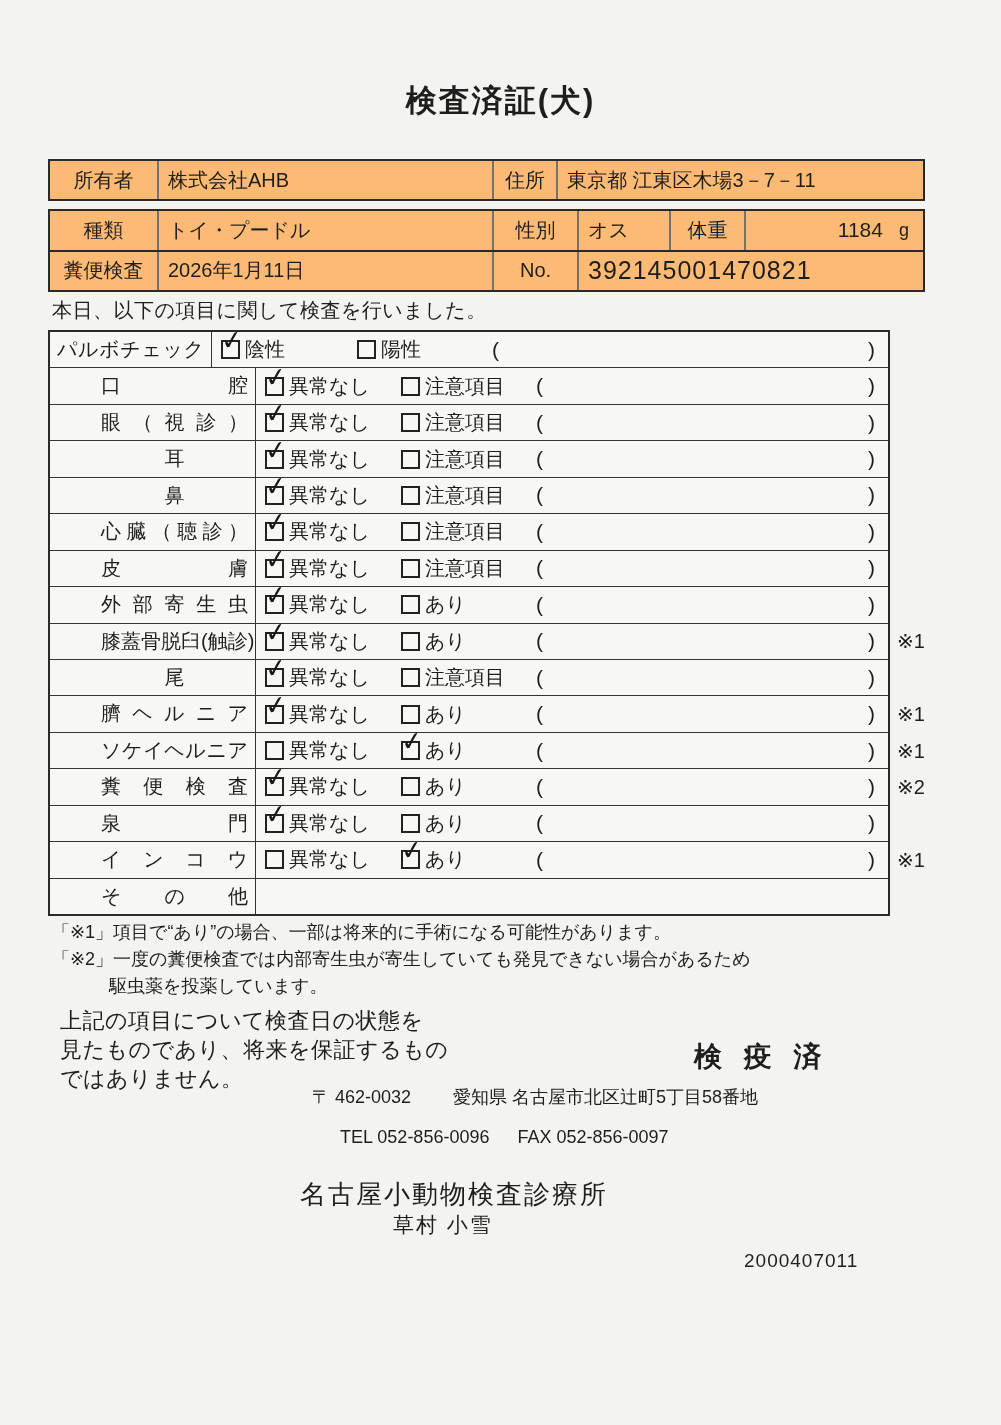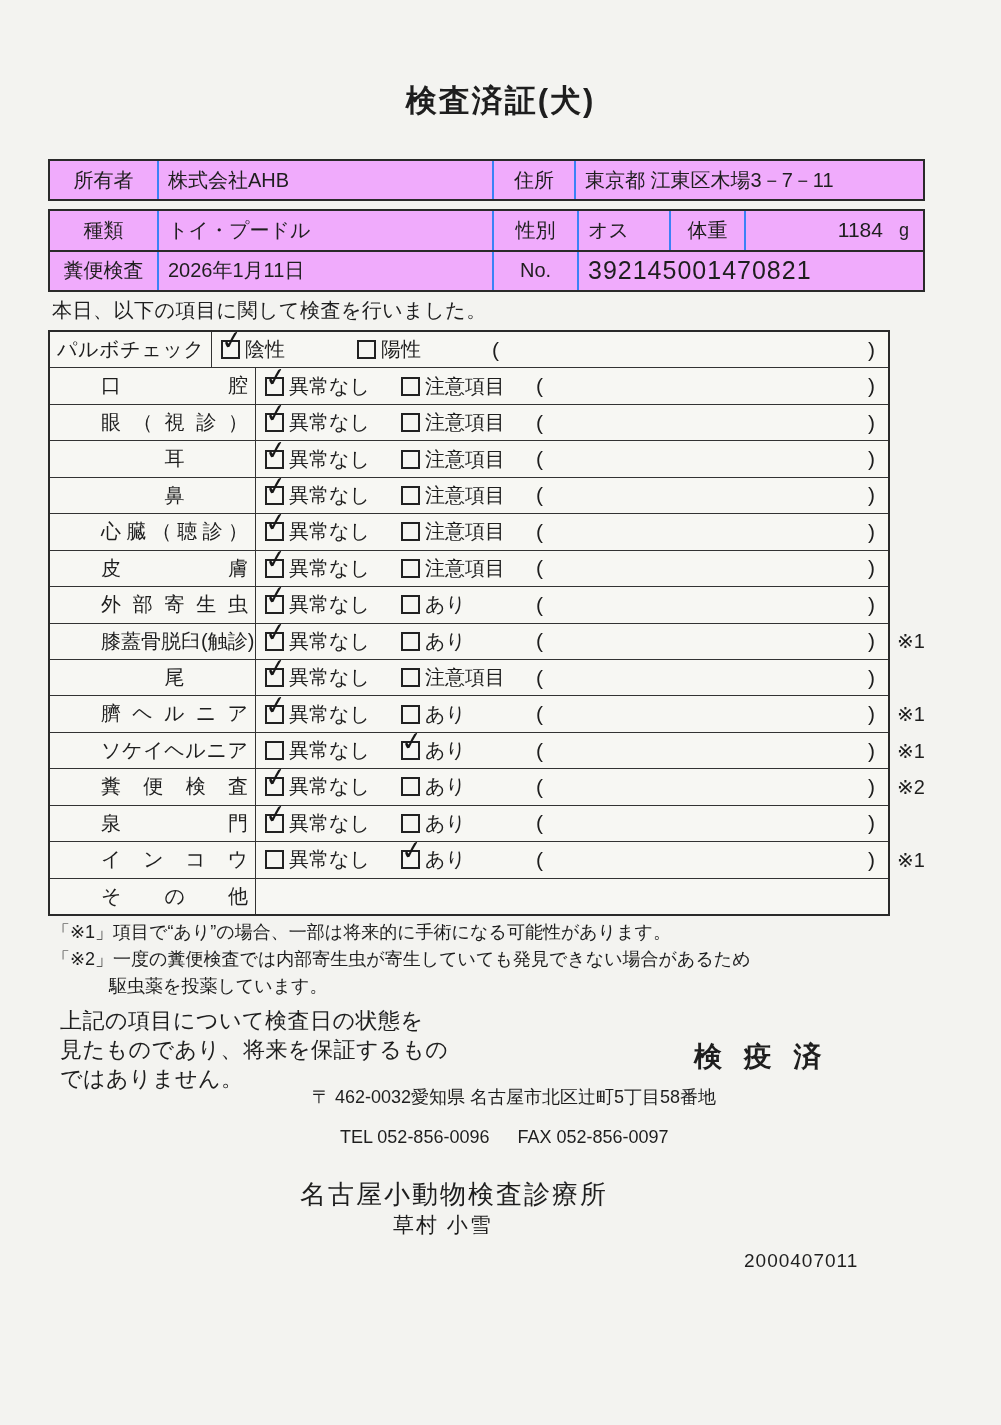--- a/index.html
+++ b/index.html
@@ -10,33 +10,33 @@
     overflow:hidden;
   }
   .abs{position:absolute;}
   
   .title{top:80px;left:0;right:0;text-align:center;font-size:31px;font-weight:600;letter-spacing:2px;}
   .date-row{top:131px;left:490px;width:435px;display:flex;justify-content:flex-start;
             font-size:20px;padding:0;box-sizing:border-box;margin-top:43px;}
   .date-row .dlabel{margin-left:73px;}
   .date-row .dval{margin-right:5px;}
   
-  .hblock{box-sizing:border-box;border:2px solid #2a2a2a;background:#f0abfc;display:flex;flex-direction:column;}
+  .hblock{box-sizing:border-box;border:2px solid #2a2a2a;background:#fdba74;display:flex;flex-direction:column;}
   .hrow{flex:1;display:flex;box-sizing:border-box;}
   .hrow + .hrow{border-top:2px solid #2a2a2a;}
   .hc{box-sizing:border-box;display:flex;align-items:center;font-size:20px;overflow:hidden;white-space:nowrap;}
-  .hc + .hc{border-left:2px solid #3b82f6;}
+  .hc + .hc{border-left:2px solid #737373;}
   .hc.lab{justify-content:center;}
   .hc.val{padding-left:9px;}
   .hc.num{font-size:25px;letter-spacing:1px;}
   .hc.wt{justify-content:flex-end;padding-right:14px;gap:16px;font-size:21px;}
   .hc.wt .unit{font-size:18px;}
   .tbl1{top:159px;left:48px;width:877px;height:42px;}
   .tbl2{top:209px;left:48px;width:877px;height:83px;}
-  .w107{width:107px;} .w335{width:335px;} .w82{width:82px;} .w85{width:85px;}
+  .w107{width:107px;} .w335{width:335px;} .w82{width:64px;} .w85{width:85px;}
   .w92{width:92px;} .w75{width:75px;} .wfl{flex:1;}
   
   .intro{top:297px;left:52px;font-size:20px;letter-spacing:.5px;}
   
   .tbl-main{top:330px;left:48px;width:842px;height:586px;box-sizing:border-box;
             border:2px solid #2a2a2a;background:#f7f7f3;display:flex;flex-direction:column;}
   .trow{flex:1;display:flex;position:relative;box-sizing:border-box;}
   .trow + .trow{border-top:1.5px solid #333;padding-left:44px;}
   .cell-label{width:162px;box-sizing:border-box;border-right:1.5px solid #333;
               padding:0 7px;font-size:20px;line-height:34.5px;overflow:hidden;white-space:nowrap;}
@@ -53,21 +53,21 @@
   .po{position:absolute;left:280px;font-size:21px;}
   .pc{position:absolute;right:13px;font-size:21px;}
   .mark{position:absolute;left:calc(100% + 9px);top:50%;transform:translateY(-50%);
         font-size:20px;white-space:nowrap;color:#1e1e1e;}
   
   .footnotes{top:919px;left:52px;font-size:18px;line-height:27px;}
   .fn-indent{padding-left:57px;}
   
   .disclaimer{top:1006px;left:60px;font-size:22px;line-height:29px;letter-spacing:.5px;}
   .stamp{top:1038px;left:694px;font-size:28px;letter-spacing:7px;font-weight:600;}
-  .addr{top:1085px;left:312px;font-size:18px;display:flex;white-space:nowrap;}
+  .addr{top:1085px;left:312px;font-size:18px;display:flex;gap:42px;white-space:nowrap;}
   .tel{top:1127px;left:340px;font-size:18px;display:flex;gap:28px;white-space:nowrap;}
   .clinic-name{top:1177px;left:300px;font-size:26px;letter-spacing:2px;}
   .vet-name{top:1211px;left:393px;font-size:21px;letter-spacing:2px;}
   .serial{top:1250px;left:744px;font-size:19px;letter-spacing:1px;}
 </style>
 </head>
 <body>
 
 <div id="page">
 

